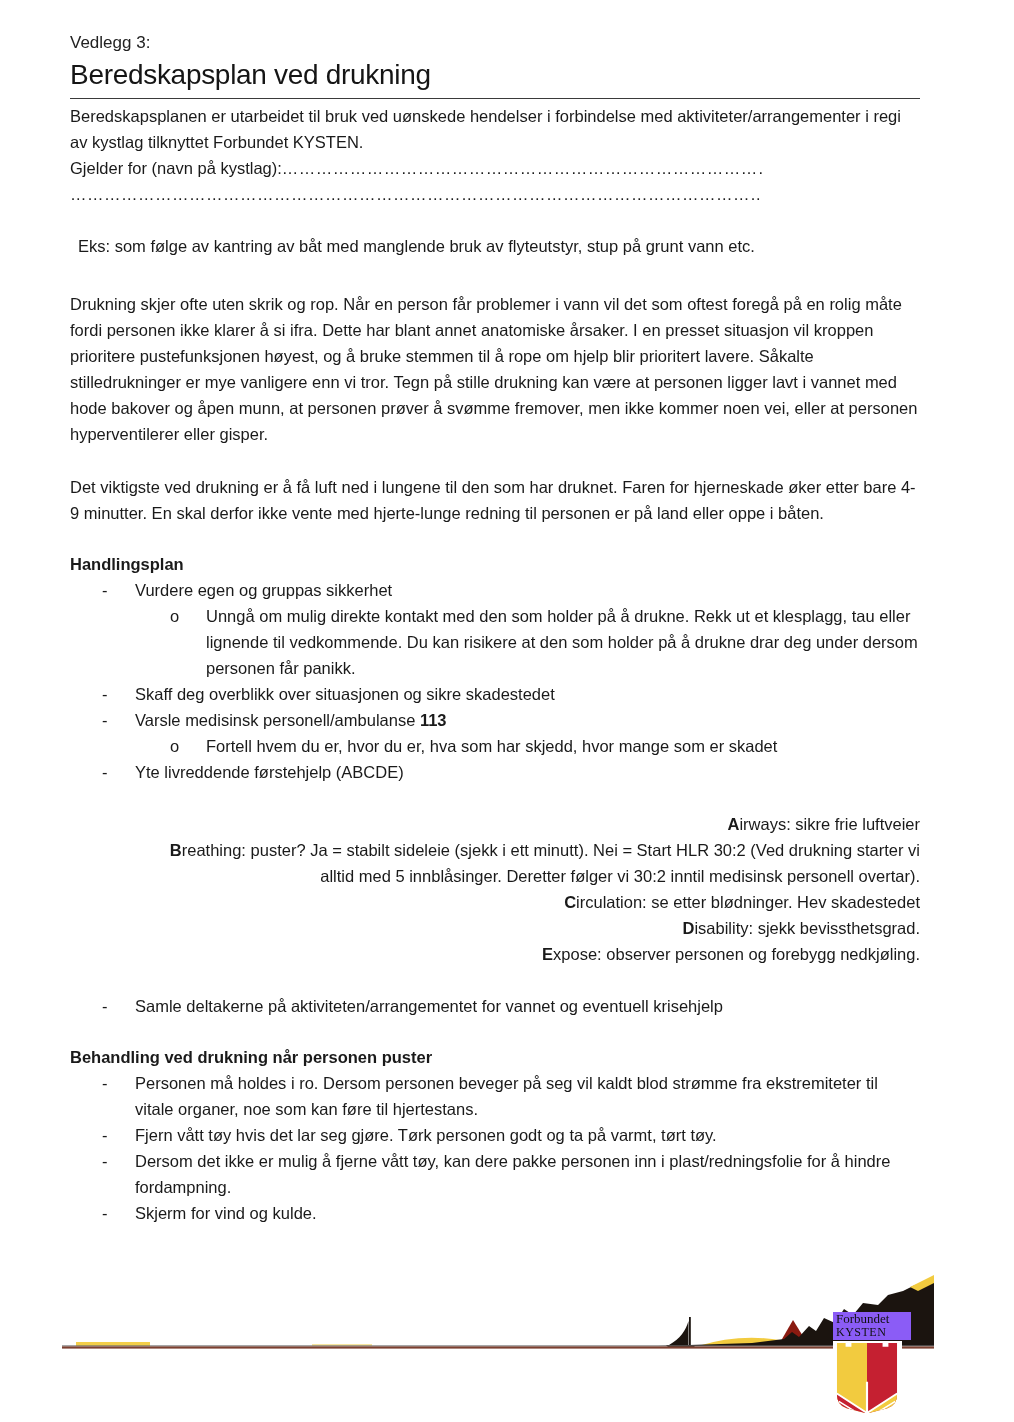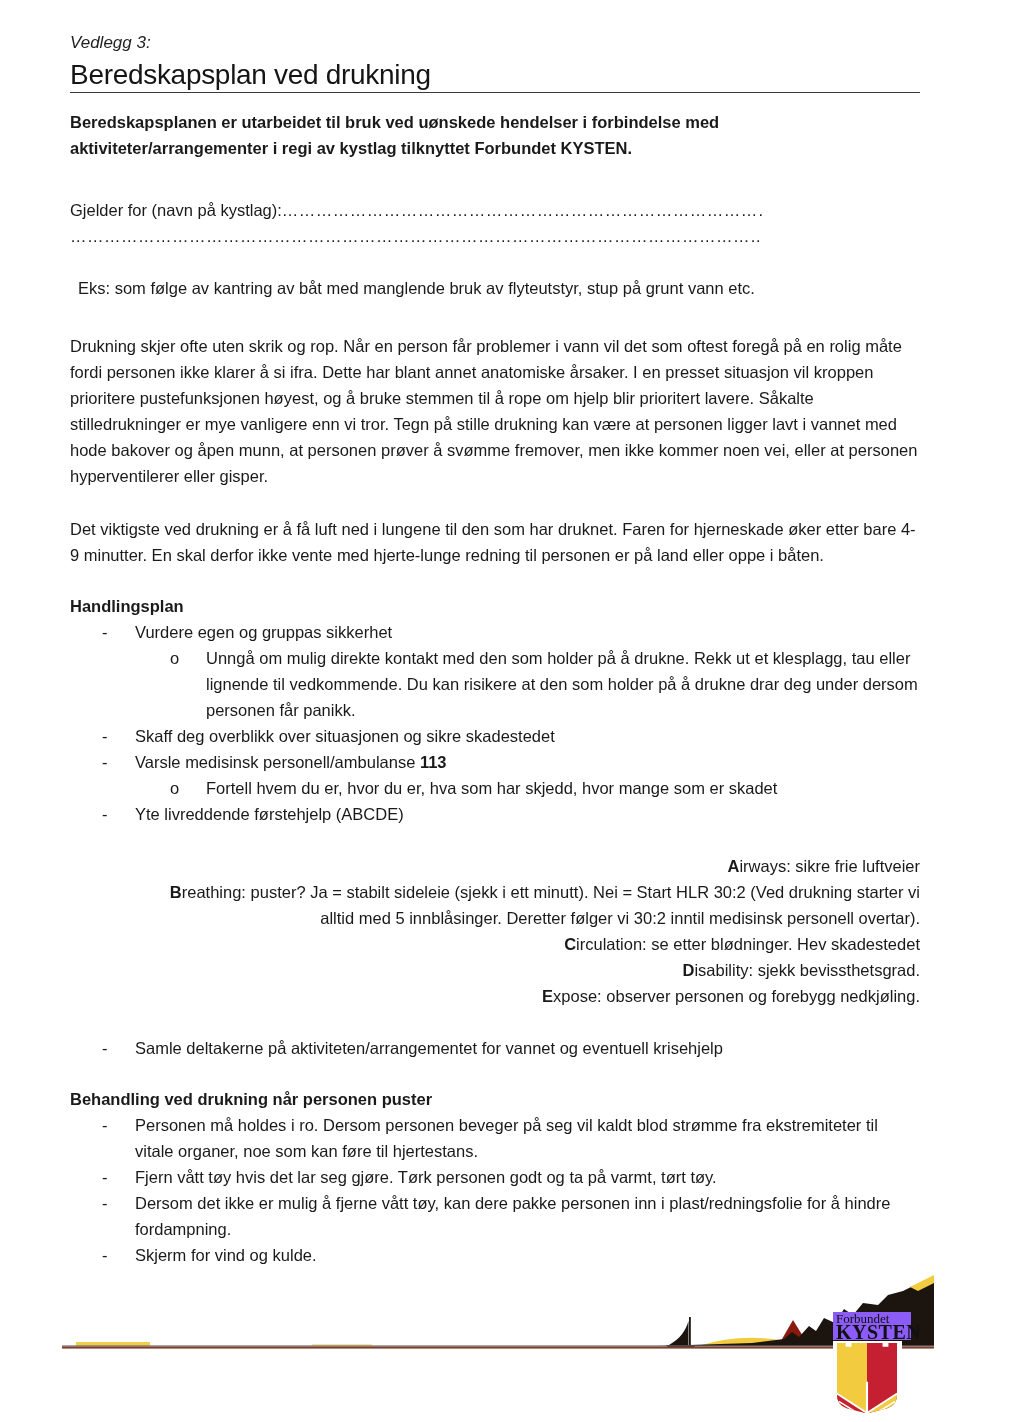--- a/index.html
+++ b/index.html
@@ -14,41 +14,40 @@
     width:1014px;height:1422px;
     position:relative;
     font-family:"Liberation Sans",sans-serif;
     color:#1a1a1a;
     overflow:hidden;
   }
   .page{
     position:absolute;left:70px;top:32px;width:850px;
   }
   .annex{
-    font-style:italic;
     font-size:17px;
     line-height:22px;
     color:#222;
   }
   .doc-title{
     font-size:28px;
     font-weight:400;
     letter-spacing:-0.3px;
     line-height:34px;
     margin-top:4px;
-    padding-bottom:0;
+    padding-bottom:6px;
     border-bottom:1.5px solid #3a3a3a;
     color:#151515;
   }
   p, .line{
     font-size:16.5px;
     line-height:26px;
   }
-  .intro{margin-top:16px;font-weight:bold;}
-  .fields{margin-top:36px;}
+  .intro{margin-top:4px;}
+  .fields{}
   .field-line{
     display:flex;
     max-width:692px;
     white-space:nowrap;
   }
   .field-line .dots{
     flex:1;
     overflow:hidden;
     letter-spacing:0.5px;
     color:#1a1a1a;
@@ -96,21 +95,21 @@
   }
   .logo-text{
     font-family:"Liberation Serif",serif;
     color:#111;
     background:#8b5cf6;
     padding-left:3px;
     line-height:13px;
     margin-top:36px;
   }
   .logo-line1{font-size:13px;display:block;}
-  .logo-line2{font-size:20px;font-weight:700;letter-spacing:0.5px;display:block;line-height:15px;}
+  .logo-line2{font-size:12px;font-weight:400;letter-spacing:0.5px;display:block;line-height:15px;}
   .shield-wrap{
     background:#fff;
     padding:0 3px 2px 2px;
     display:inline-block;
     margin-top:1px;
   }
 </style>
 </head>
 <body>
 

